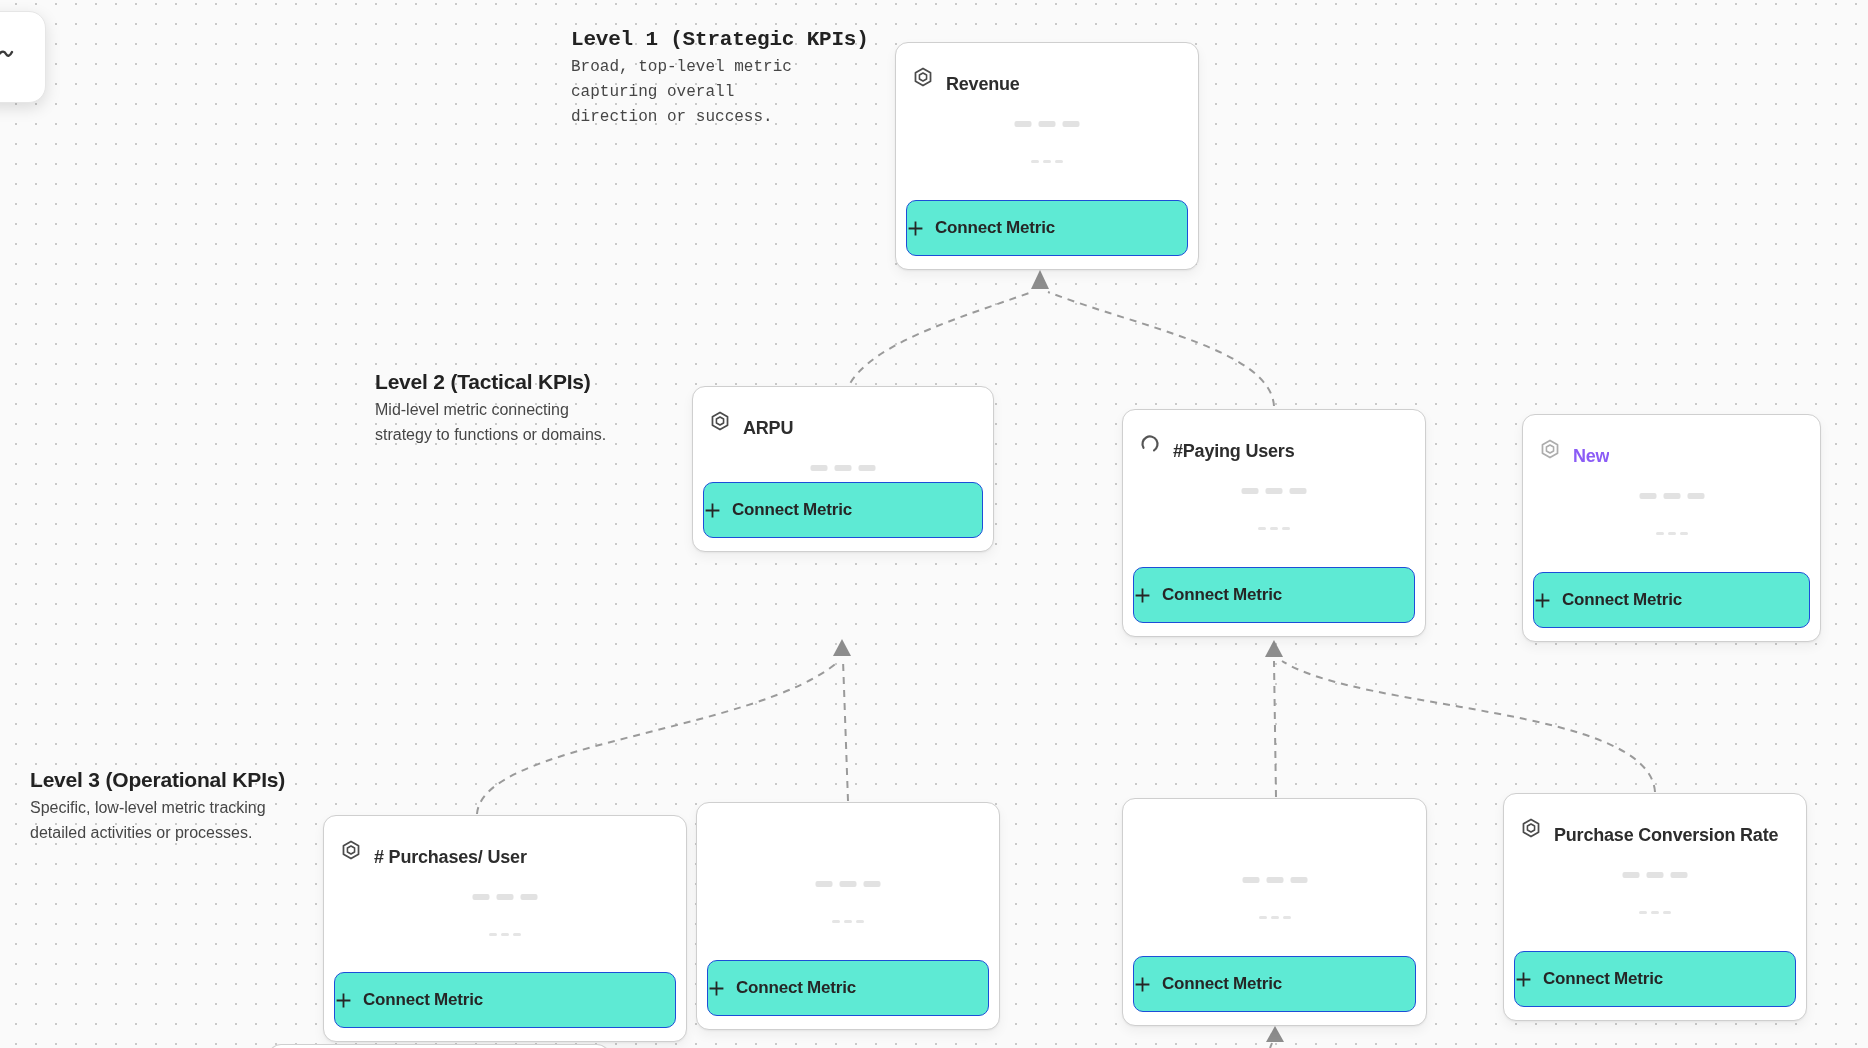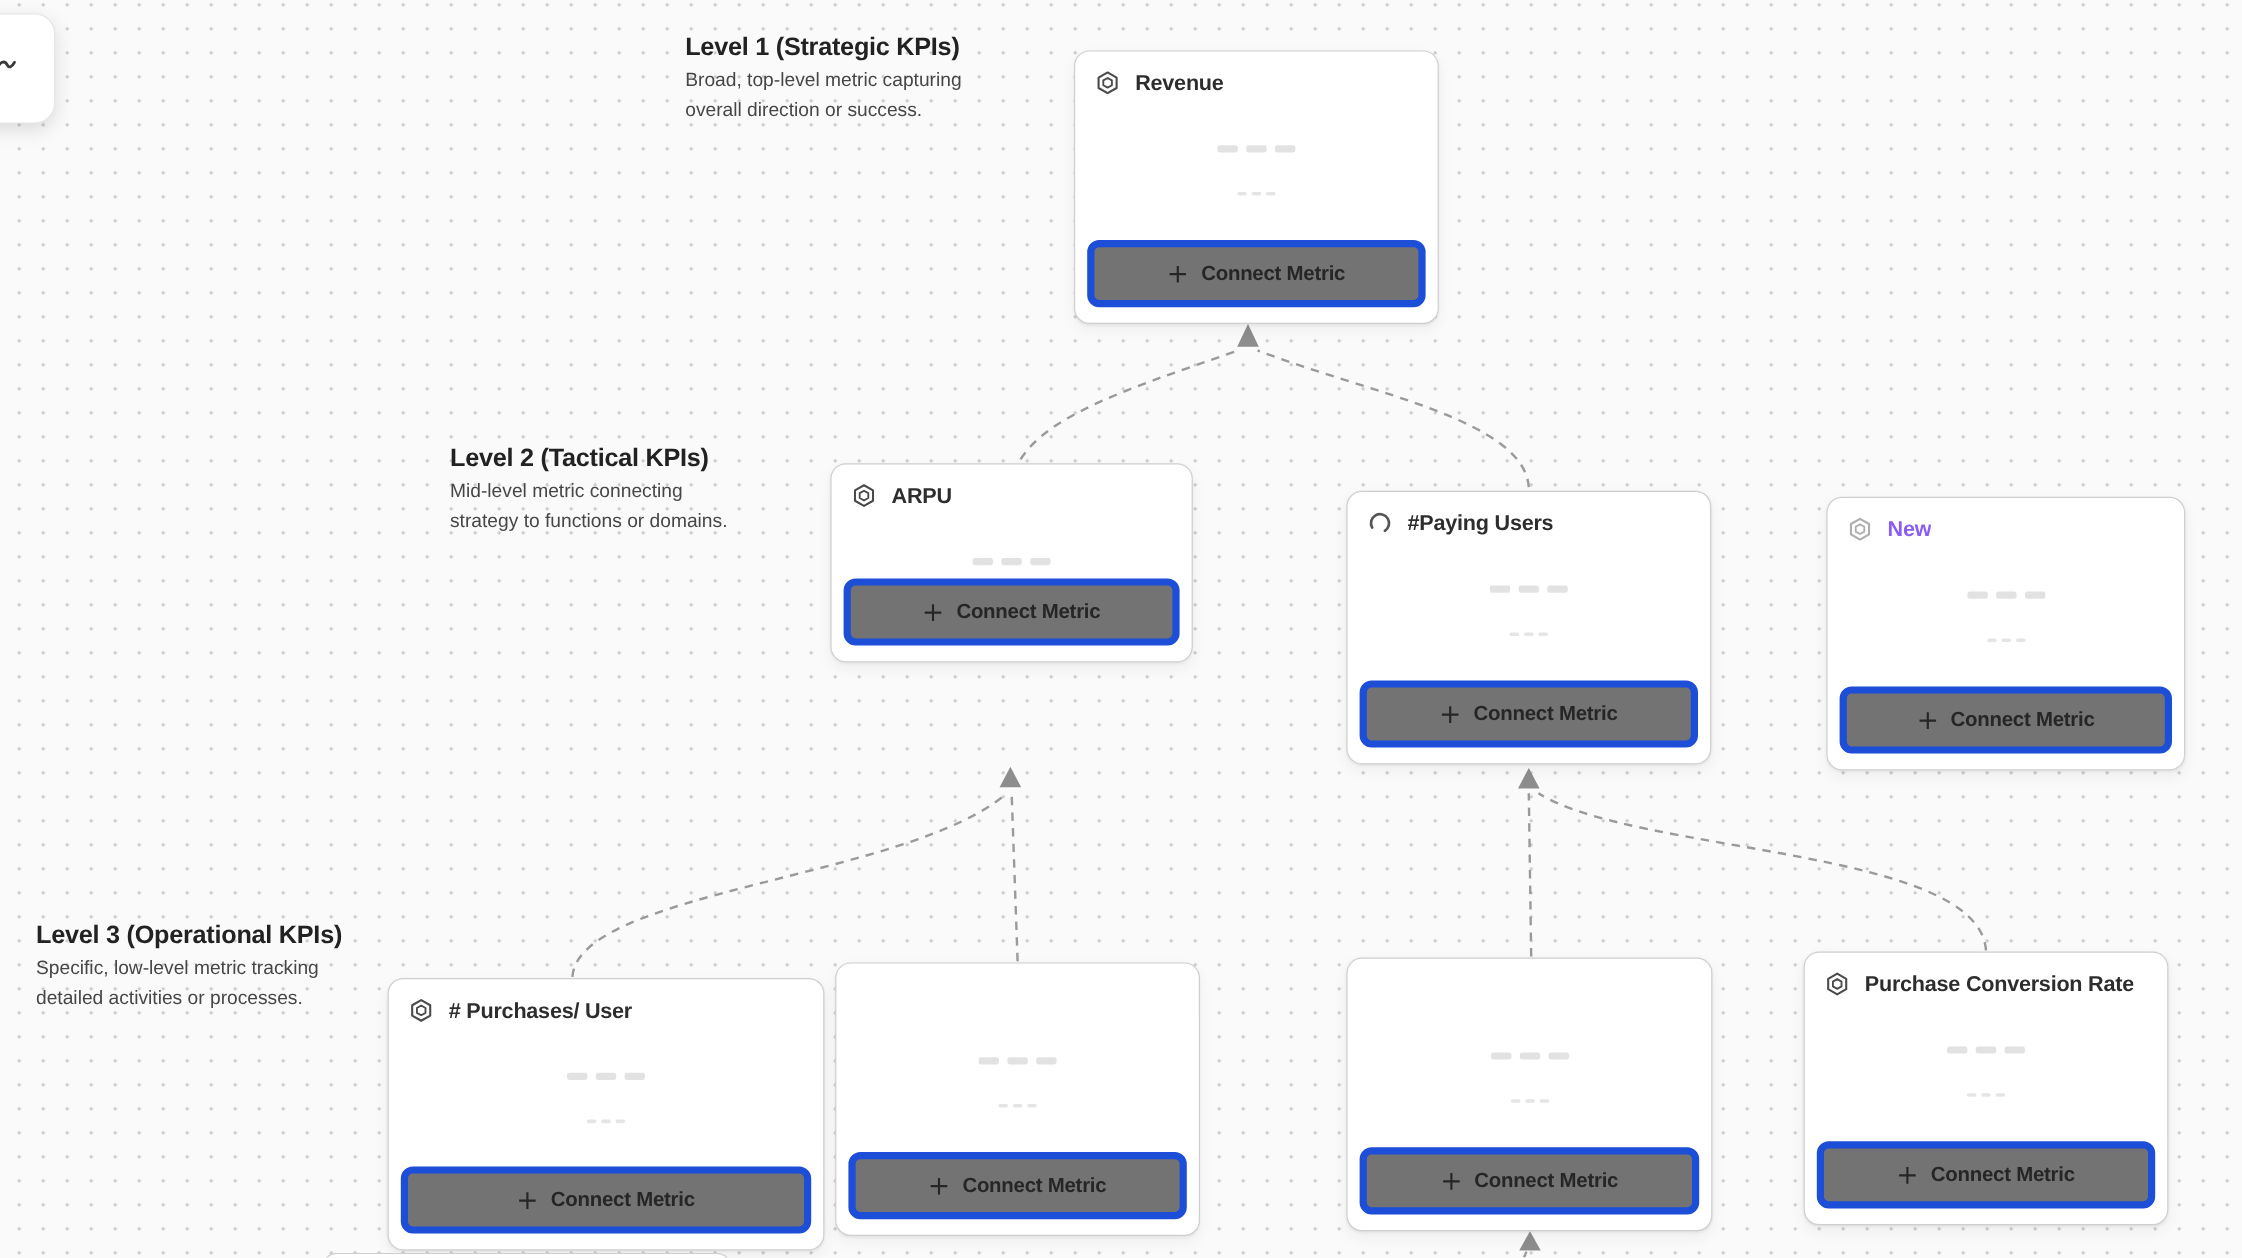--- a/index.html
+++ b/index.html
@@ -22,21 +22,21 @@
   .arrowhead { fill: #8d8d8d; stroke: none; }
 
   
   .level-note { position: absolute; }
   .level-note h2 {
     font-size: 21px; font-weight: 700; color: #222222; letter-spacing: -0.2px;
   }
   .level-note p {
     margin-top: 4px; font-size: 16px; line-height: 1.55; color: #464646; max-width: 255px;
   }
-  .note-l1 { left: 571px; top: 28px; }
+  .note-l1 { left: 571px; top: 28px; font-family: Liberation Mono, monospace; }
   .note-l2 { left: 375px; top: 370px; }
   .note-l3 { left: 30px;  top: 768px; }
 
   
   .card {
     position: absolute;
     width: 304px; height: 228px;
     background: #ffffff;
     border: 1px solid #cfcfcf;
     border-radius: 13px;
@@ -51,43 +51,43 @@
   .card-act  { left: 1122px; top: 798px; width: 305px; }
   .card-pcr  { left: 1503px; top: 793px; }
 
   .card-head {
     display: flex; align-items: center; gap: 12px;
     padding: 15px 16px 0 16px;
   }
   .card-head .node-icon { width: 22px; height: 22px; flex: 0 0 auto; display: block; }
   .card-title {
     font-size: 18px; font-weight: 700; color: #2d2d2d; letter-spacing: -0.2px;
-    white-space: nowrap; overflow: hidden;
+    white-space: nowrap; overflow: hidden; margin-top: 16px;
   }
   .card.is-new .card-title { color: #8b5cf6; }
 
   
   .skel-row1 {
     position: absolute; left: 50%; top: 78px; transform: translateX(-50%);
     display: flex; gap: 7px;
   }
   .skel-row1 span { width: 17px; height: 6px; border-radius: 2px; background: #e2e2e2; }
   .skel-row2 {
     position: absolute; left: 50%; top: 117px; transform: translateX(-50%);
     display: flex; gap: 4px;
   }
   .skel-row2 span { width: 8px; height: 3px; border-radius: 1.5px; background: #e5e5e5; }
 
   
   .connect-btn {
     position: absolute; left: 10px; right: 10px; bottom: 13px; height: 56px;
-    background: #737373;
-    border: 6px solid #1d4ed8;
+    background: #5eead4;
+    border: 1px solid #1d4ed8;
     border-radius: 10px;
-    display: flex; align-items: center; justify-content: center; gap: 11px;
+    display: flex; align-items: center; justify-content: flex-start; gap: 11px;
     cursor: pointer;
   }
   .connect-btn .btn-label {
     font-size: 17px; font-weight: 700; color: #262626; letter-spacing: -0.2px;
   }
   .plus-icon { width: 17px; height: 17px; display: block; }
 
   
   .card-partial {
     position: absolute; left: 268px; top: 1044px; width: 342px; height: 14px;

